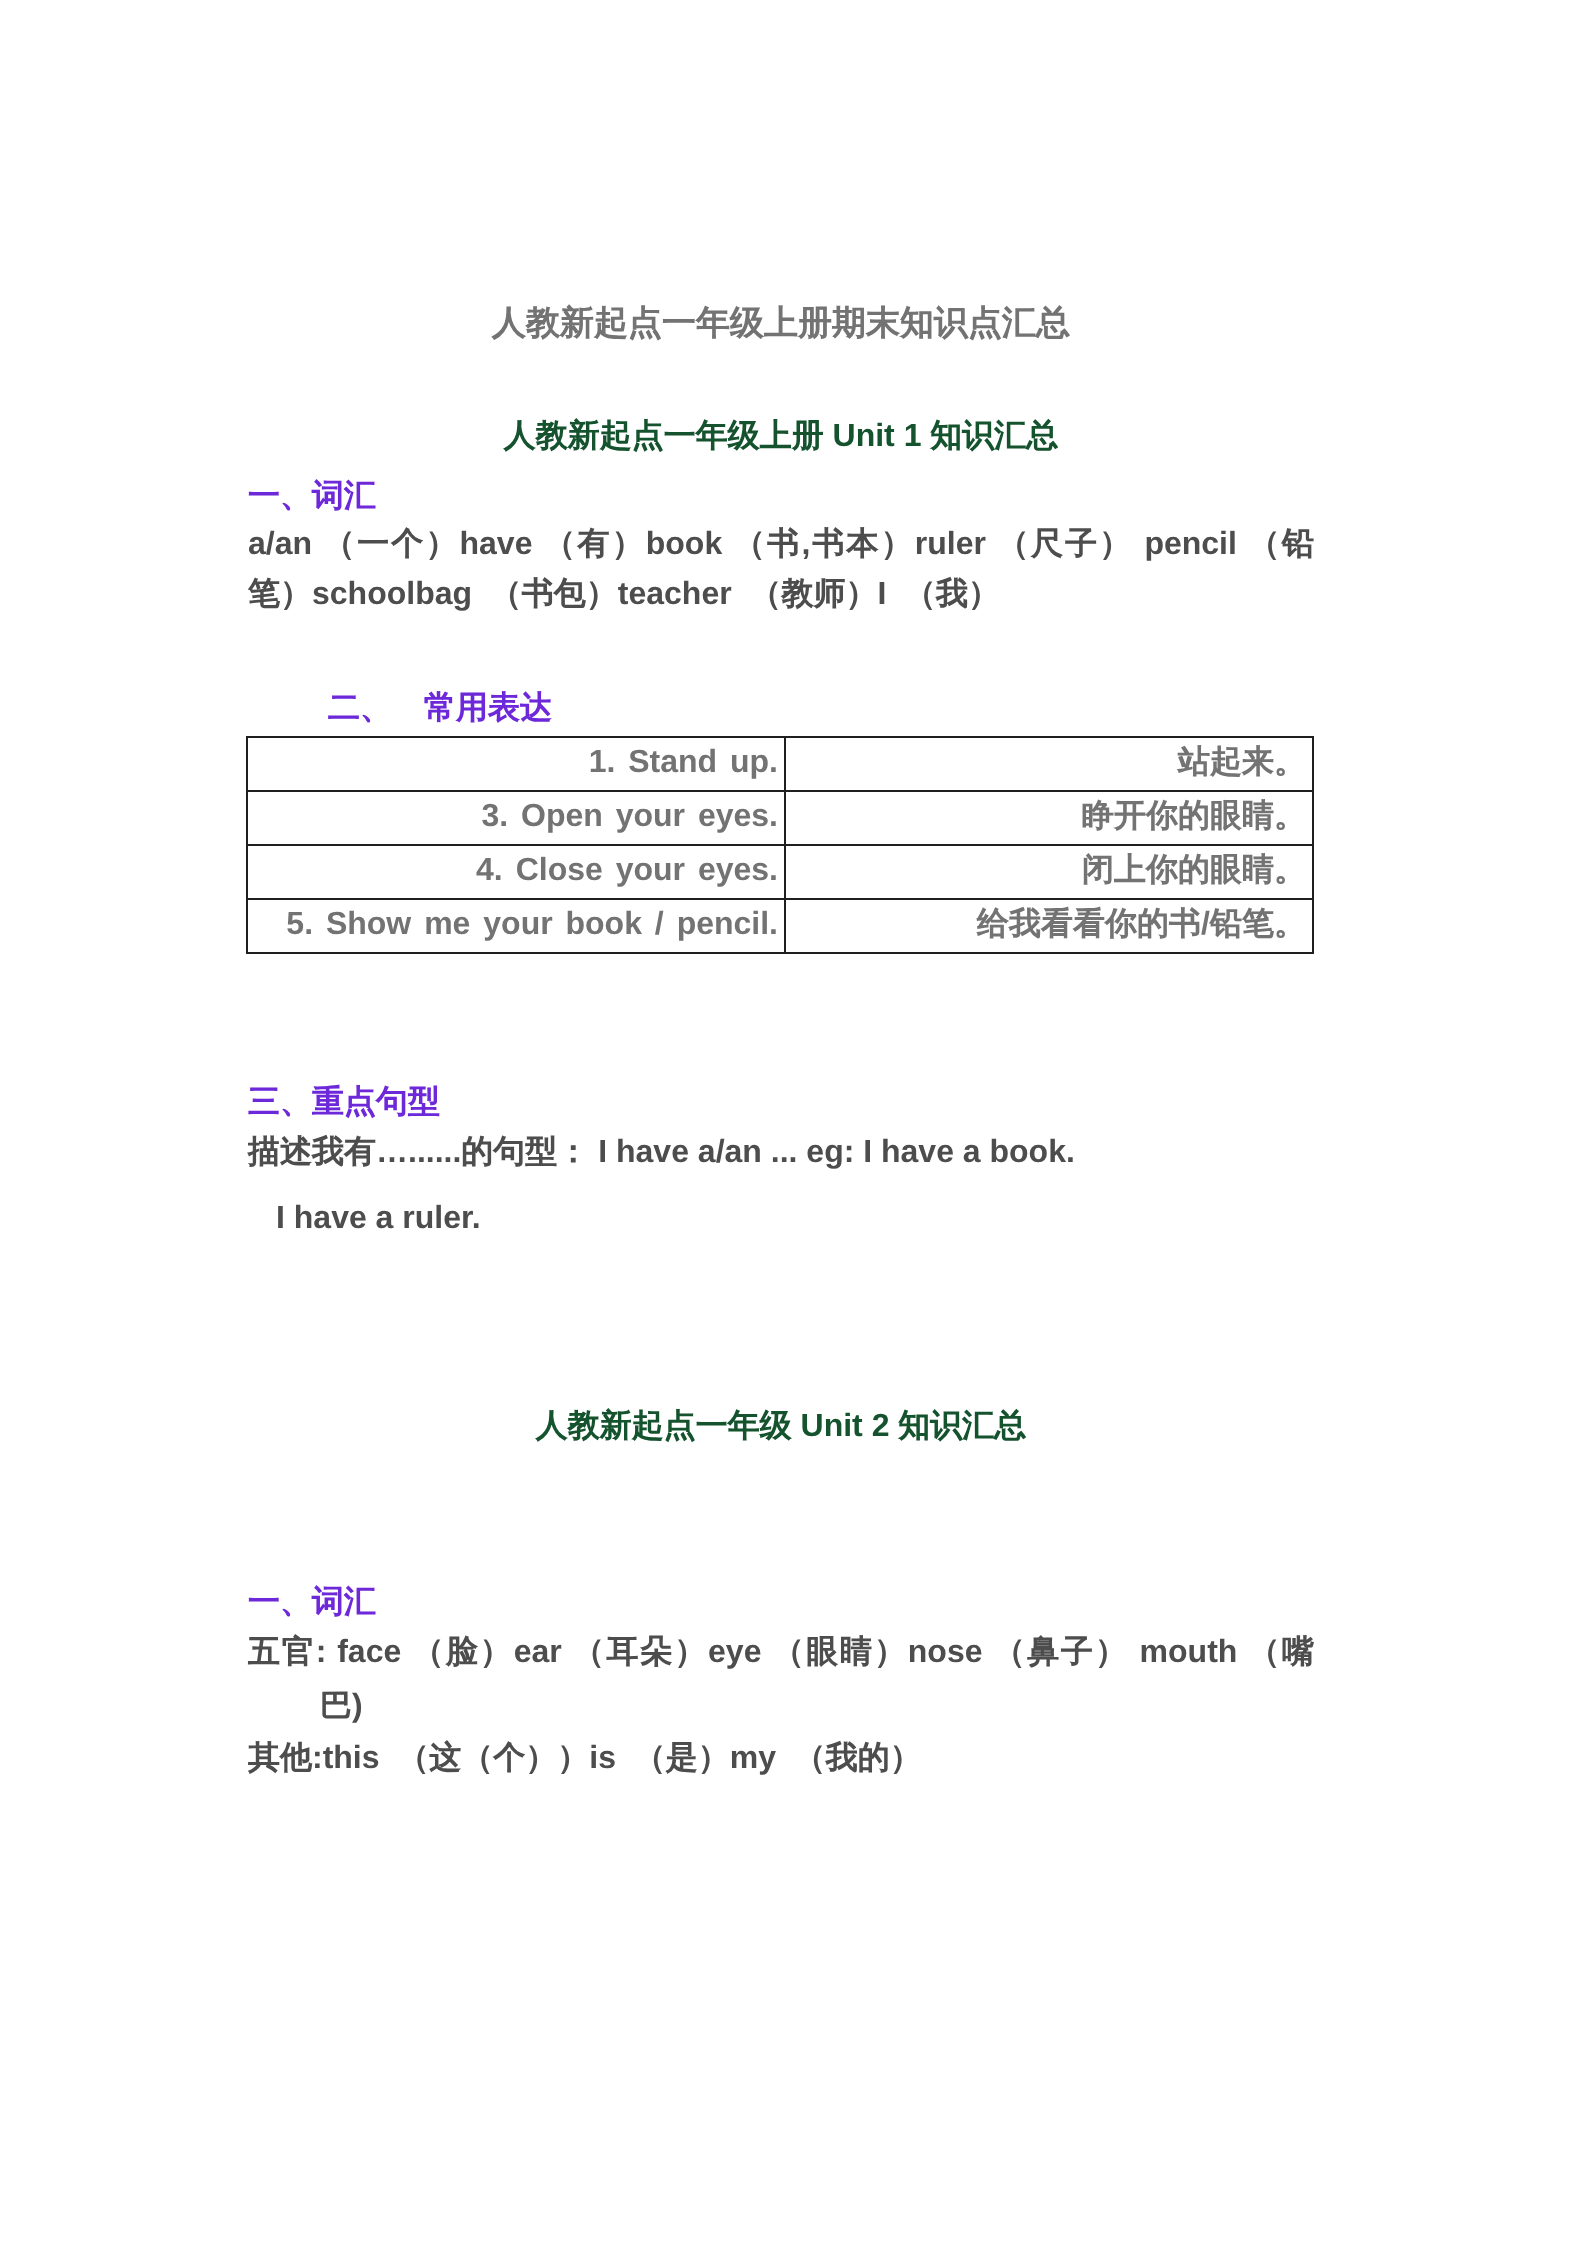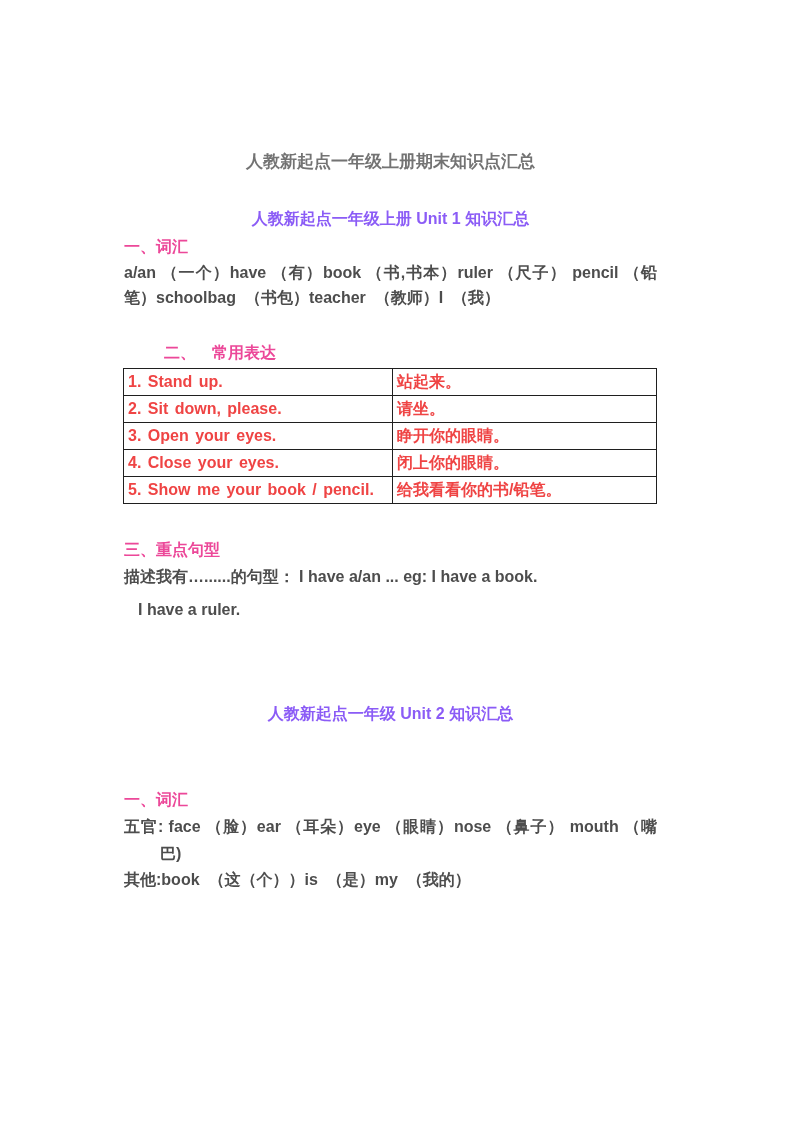--- a/index.html
+++ b/index.html
@@ -8,32 +8,32 @@
     font-family:"Liberation Sans","DejaVu Sans",sans-serif;
     font-weight:700;
     color:#4d4d4d;
     -webkit-font-smoothing:antialiased;
   }
   .page{position:relative;width:793px;height:1122px;background:#ffffff;overflow:hidden;}
   .blk{position:absolute;left:124px;width:533px;font-size:16px;line-height:25px;white-space:pre-wrap;}
   .center{text-align:center;}
   .justify{text-align:justify;text-align-last:justify;text-justify:inter-word;}
   .main-title{top:151px;font-size:17px;line-height:22px;color:#737373;}
-  .unit-heading{color:#8b5cf6;font-size:16px;line-height:22px;}
-  .sec{color:#ec4899;font-family:Liberation Mono, monospace;}
+  .unit-heading{color:#14532d;font-size:16px;line-height:22px;}
+  .sec{color:#6d28d9;}
   .doc-table{
     position:absolute;left:123px;top:368px;
     border-collapse:collapse;table-layout:fixed;width:534px;
   }
   .doc-table td{
     border:1.5px solid #1f1f1f;
     height:26px;line-height:26px;
     padding:0 3px 0 4px;
-    font-size:16px;color:#ef4444;
-    overflow:hidden;white-space:nowrap;
+    font-size:16px;color:#737373;
+    overflow:hidden;white-space:nowrap;text-align:right;
   }
   .doc-table td.en{width:261px;word-spacing:2px;}
 </style>
 </head>
 <body>
 
 <div class="page">
 
   <div class="blk center main-title">人教新起点一年级上册期末知识点汇总</div>
 
@@ -45,24 +45,20 @@
 
   <div class="blk" style="top:285px;">笔）schoolbag  （书包）teacher  （教师）I  （我）</div>
 
   <div class="blk sec" style="top:342px;margin-left:40px;">二、　常用表达</div>
 
   <table class="doc-table">
     <tbody>
       <tr>
         <td class="en">1. Stand up.</td>
         <td class="zh">站起来。</td>
-      </tr>
-      <tr>
-        <td class="en">2. Sit down, please.</td>
-        <td class="zh">请坐。</td>
       </tr>
       <tr>
         <td class="en">3. Open your eyes.</td>
         <td class="zh">睁开你的眼睛。</td>
       </tr>
       <tr>
         <td class="en">4. Close your eyes.</td>
         <td class="zh">闭上你的眼睛。</td>
       </tr>
       <tr>
@@ -79,17 +75,17 @@
   <div class="blk" style="top:564px;">描述我有…......的句型： I have a/an ... eg: I have a book.</div>
 
   <div class="blk center unit-heading" style="top:703px;">人教新起点一年级 Unit 2 知识汇总</div>
 
   <div class="blk sec" style="top:789px;">一、词汇</div>
 
   <div class="blk justify" style="top:814px;">五官: face （脸）ear （耳朵）eye （眼睛）nose （鼻子） mouth （嘴</div>
 
   <div class="blk" style="top:841px;left:160px;">巴)</div>
 
-  <div class="blk" style="top:867px;">其他:book  （这（个））is  （是）my  （我的）</div>
+  <div class="blk" style="top:867px;">其他:this  （这（个））is  （是）my  （我的）</div>
 
 
 
 </div>
 
 </body></html>

